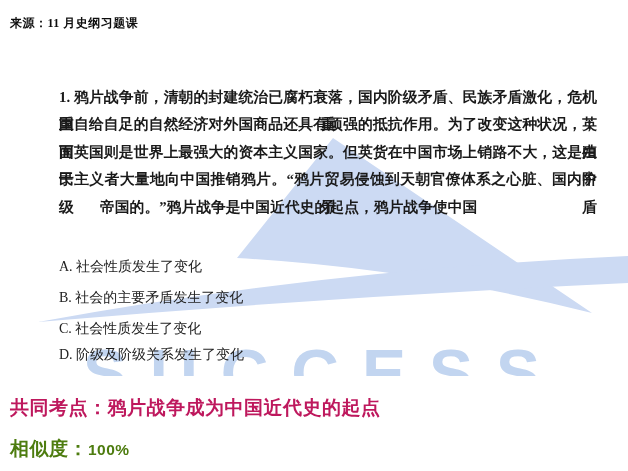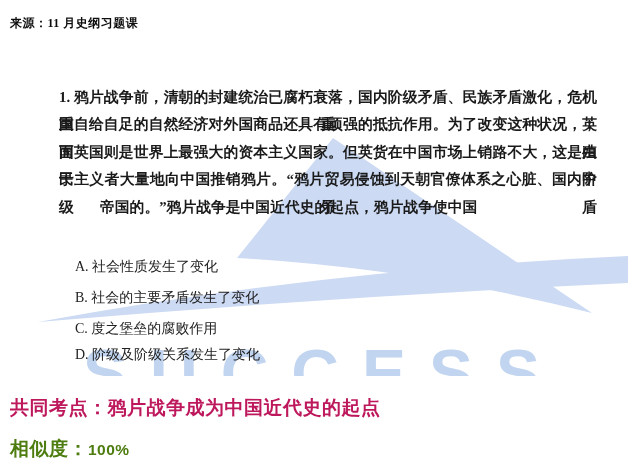--- a/index.html
+++ b/index.html
@@ -31,21 +31,21 @@
     letter-spacing:0.5px;
   }
   .para{
     position:absolute;left:59px;top:84px;width:538px;
     font-size:14.8px;font-weight:bold;line-height:27.4px;color:#1a1a1a;
   }
   .jline{text-align:justify;text-align-last:justify;height:27.4px;}
   .jline.last{text-align:left;text-align-last:left;margin-left:41px;}
   .opt{
     position:absolute;left:59px;
-    font-size:14px;font-weight:normal;color:#222;line-height:18px;margin-left:16px;
+    font-size:14px;font-weight:normal;color:#222;line-height:18px;
   }
   .opt-a{top:258px;} .opt-b{top:289px;} .opt-c{top:320px;} .opt-d{top:346px;}
   .red-line1{
     position:absolute;left:10px;top:395px;
     font-size:19px;font-weight:bold;color:#be185d;letter-spacing:0.5px;
   }
   .red-line2{
     position:absolute;left:10px;top:436px;
     font-size:19px;font-weight:bold;color:#4d7c0f;letter-spacing:0.5px;
   }
@@ -75,21 +75,21 @@
     <div class="para">
       <div class="jline">1. 鸦片战争前，清朝的封建统治已腐朽衰落，国内阶级矛盾、民族矛盾激化，危机重重；</div>
       <div class="jline">国自给自足的自然经济对外国商品还具有顽强的抵抗作用。为了改变这种状况，英国殖</div>
       <div class="jline">而英国则是世界上最强大的资本主义国家。但英货在中国市场上销路不大，这是由于中</div>
       <div class="jline">民主义者大量地向中国推销鸦片。“鸦片贸易侵蚀到天朝官僚体系之心脏、国内阶级矛盾</div>
       <div class="jline last">帝国的。”鸦片战争是中国近代史的起点，鸦片战争使中国</div>
     </div>
 
     <div class="opt opt-a">A. 社会性质发生了变化</div>
     <div class="opt opt-b">B. 社会的主要矛盾发生了变化</div>
-    <div class="opt opt-c">C. 度之堡垒的腐败作用</div>
+    <div class="opt opt-c">C. 社会性质发生了变化</div>
     <div class="opt opt-d">D. 阶级及阶级关系发生了变化</div>
 
     <div class="red-line1">共同考点：鸦片战争成为中国近代史的起点</div>
 
     <div class="red-line2">
       <span>相似度：</span><span class="pct">100%</span>
     </div>
 
   </div>
 </div>

